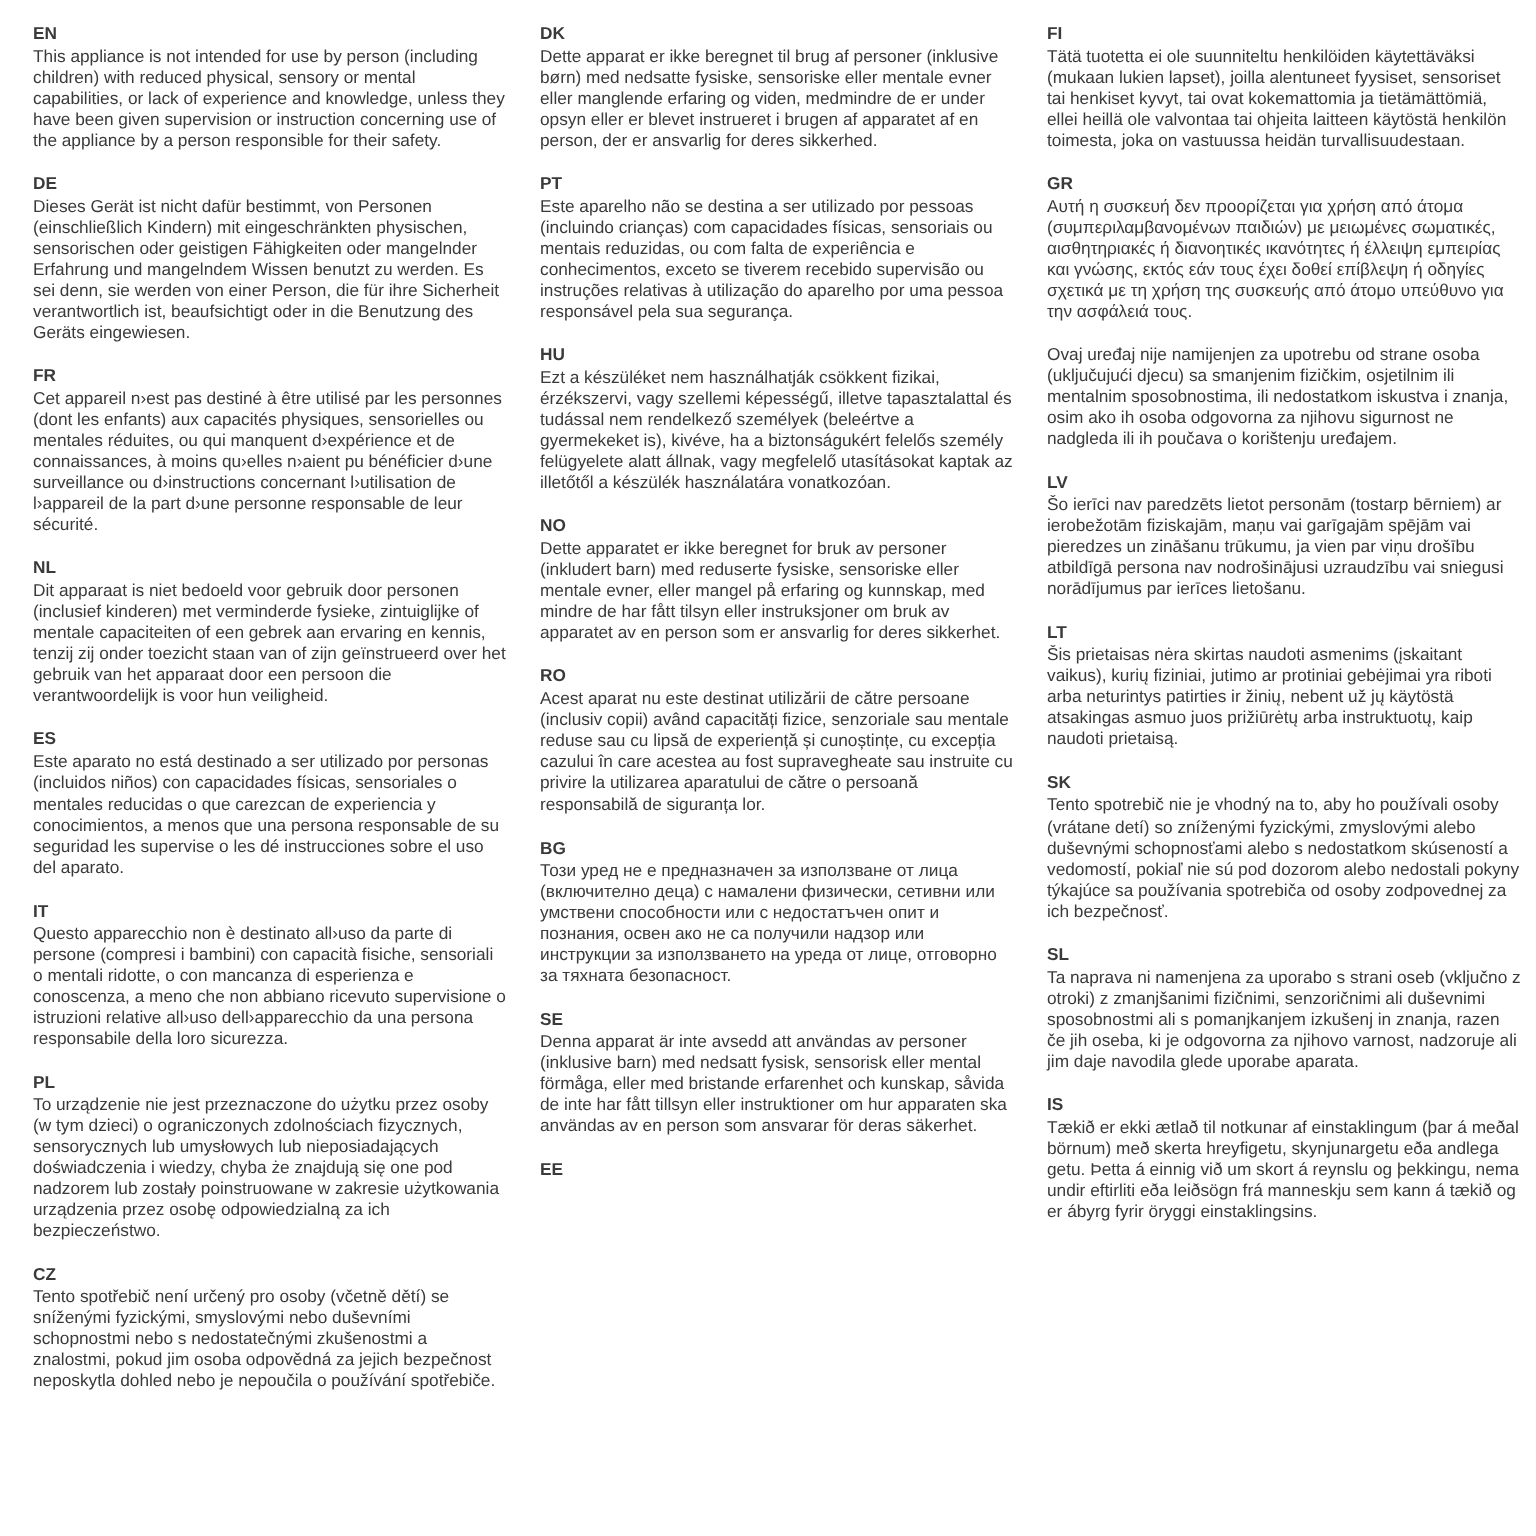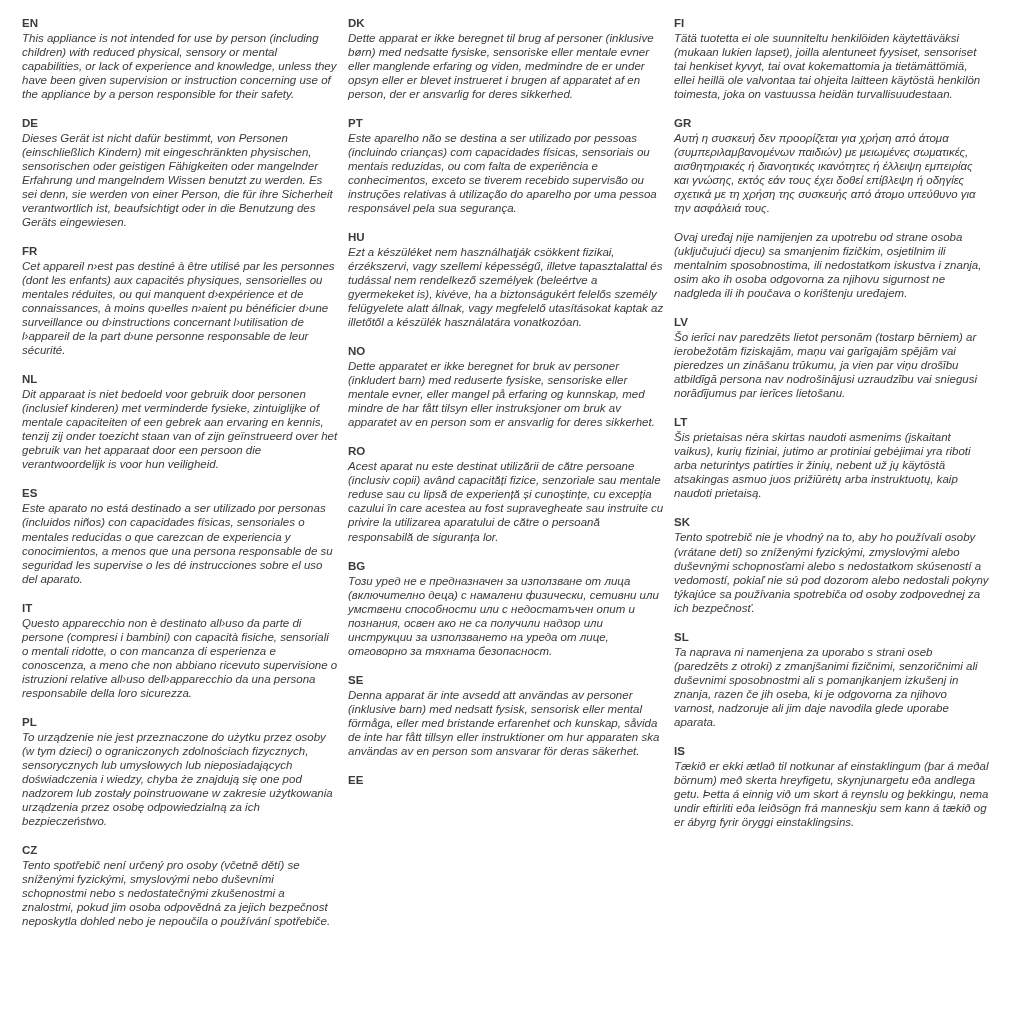--- a/index.html
+++ b/index.html
@@ -13,40 +13,39 @@
     font-family: "Liberation Sans", sans-serif;
     color: #3a3a3a;
     overflow: hidden;
   }
   .page {
     box-sizing: border-box;
     width: 1024px;
     height: 1024px;
     padding: 16px 20px 10px 22px;
     display: flex;
-    gap: 10px;
+    gap: 22px;
   }
   .col {
     width: 316px;
     flex: 0 0 316px;
   }
   .sec {
     margin: 0 0 15px 0;
   }
   .code {
     font-size: 11.5px;
     font-weight: bold;
     line-height: 1.22;
     margin: 0 0 1px 0;
   }
   .txt {
     font-size: 11.5px;
     line-height: 1.22;
     margin: 0;
-    font-style: italic;
   }
 </style>
 </head>
 <body>
 
 <div class="page">
 
   <div class="col">
     <section class="sec">
       <div class="code">EN</div>
@@ -135,21 +134,21 @@
     <section class="sec">
       <div class="code">LT</div>
       <p class="txt">Šis prietaisas nėra skirtas naudoti asmenims (įskaitant vaikus), kurių fiziniai, jutimo ar protiniai gebėjimai yra riboti arba neturintys patirties ir žinių, nebent už jų käytöstä atsakingas asmuo juos prižiūrėtų arba instruktuotų, kaip naudoti prietaisą.</p>
     </section>
     <section class="sec">
       <div class="code">SK</div>
       <p class="txt">Tento spotrebič nie je vhodný na to, aby ho používali osoby (vrátane detí) so zníženými fyzickými, zmyslovými alebo duševnými schopnosťami alebo s nedostatkom skúseností a vedomostí, pokiaľ nie sú pod dozorom alebo nedostali pokyny týkajúce sa používania spotrebiča od osoby zodpovednej za ich bezpečnosť.</p>
     </section>
     <section class="sec">
       <div class="code">SL</div>
-      <p class="txt">Ta naprava ni namenjena za uporabo s strani oseb (paredzēts z otroki) z zmanjšanimi fizičnimi, senzoričnimi ali duševnimi sposobnostmi ali s pomanjkanjem izkušenj in znanja, razen če jih oseba, ki je odgovorna za njihovo varnost, nadzoruje ali jim daje navodila glede uporabe aparata.</p>
+      <p class="txt">Ta naprava ni namenjena za uporabo s strani oseb (vključno z otroki) z zmanjšanimi fizičnimi, senzoričnimi ali duševnimi sposobnostmi ali s pomanjkanjem izkušenj in znanja, razen če jih oseba, ki je odgovorna za njihovo varnost, nadzoruje ali jim daje navodila glede uporabe aparata.</p>
     </section>
     <section class="sec">
       <div class="code">IS</div>
       <p class="txt">Tækið er ekki ætlað til notkunar af einstaklingum (þar á meðal börnum) með skerta hreyfigetu, skynjunargetu eða andlega getu. Þetta á einnig við um skort á reynslu og þekkingu, nema undir eftirliti eða leiðsögn frá manneskju sem kann á tækið og er ábyrg fyrir öryggi einstaklingsins.</p>
     </section>
   </div>
 
 </div>
 
 </body></html>

